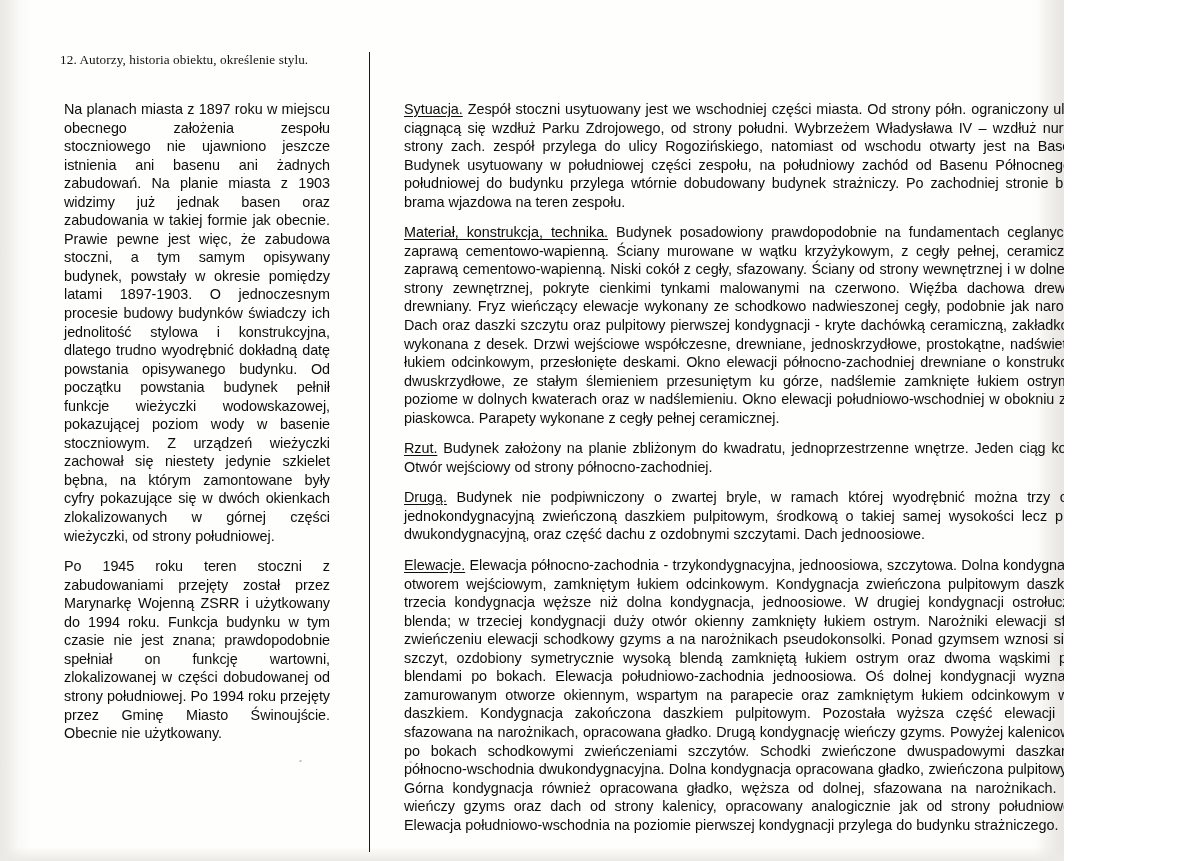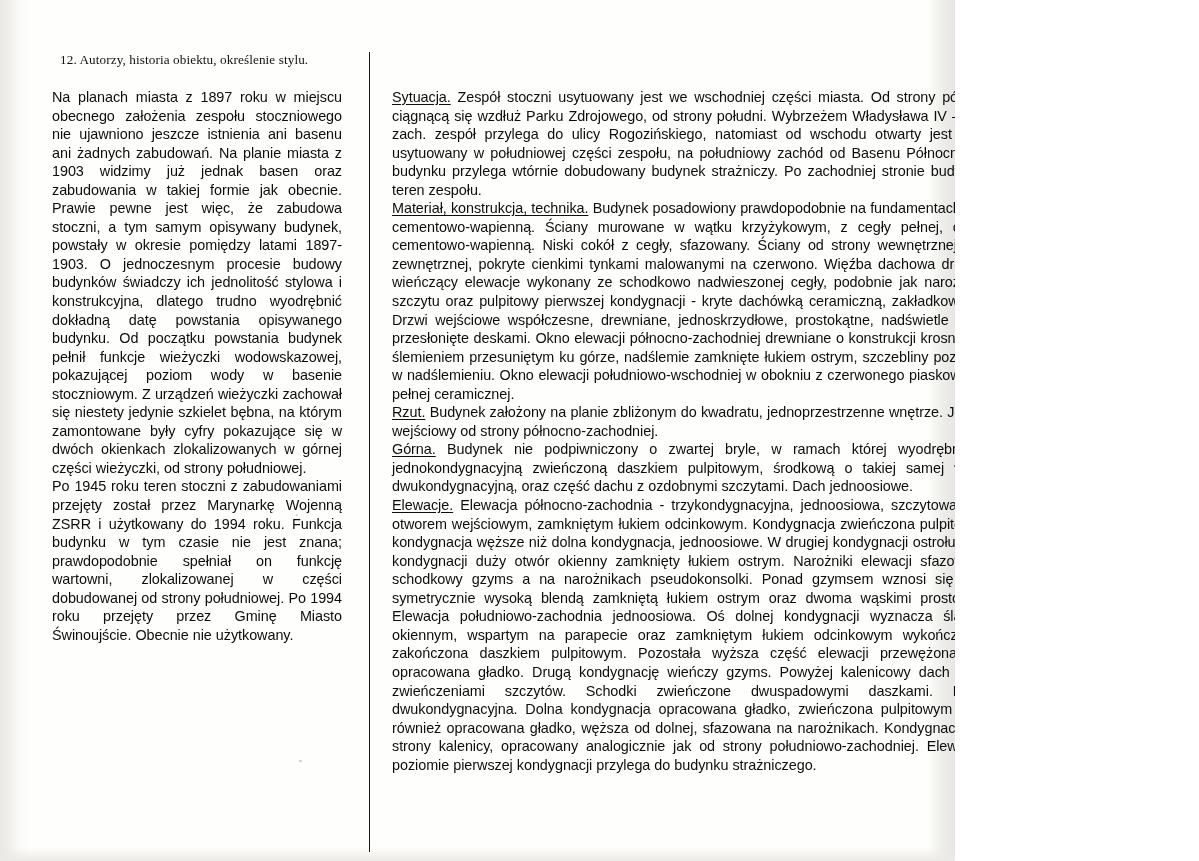--- a/index.html
+++ b/index.html
@@ -5,21 +5,21 @@
   html, body {
     margin: 0;
     padding: 0;
     background: #ffffff;
   }
   body {
     font-family: "Liberation Sans", sans-serif;
   }
   .page {
     position: relative;
-    width: 955px;
+    width: 1064px;
     height: 861px;
     background: #fdfdfb;
     overflow: hidden;
     box-sizing: border-box;
   }
   
   .paper-tint {
     position: absolute;
     inset: 0;
     background:
@@ -85,21 +85,21 @@
   }
   .col-left {
     left: 52px;
     width: 290px;
   }
   .col-right {
     left: 392px;
     width: 768px;
   }
   .col p {
-    margin: 0;
+    margin: 12px;
   }
   .col p.last-line-nojust {
     text-align-last: left;
   }
   .lead {
     font-weight: normal;
     text-decoration: underline;
     text-underline-offset: 1.5px;
   }
   
@@ -142,19 +142,19 @@
     <p>
       <span class="lead">Sytuacja.</span><span> Zespół stoczni usytuowany jest we wschodniej części miasta. Od strony półn. ograniczony ulicą Jachtową ciągnącą się wzdłuż Parku Zdrojowego, od strony południ. Wybrzeżem Władysława IV – wzdłuż nurtu Świny. Od strony zach. zespół przylega do ulicy Rogozińskiego, natomiast od wschodu otwarty jest na Basen Północny. Budynek usytuowany w południowej części zespołu, na południowy zachód od Basenu Północnego. Od strony południowej do budynku przylega wtórnie dobudowany budynek strażniczy. Po zachodniej stronie budynku stara brama wjazdowa na teren zespołu.</span>
     </p>
     <p>
       <span class="lead">Materiał, konstrukcja, technika.</span><span> Budynek posadowiony prawdopodobnie na fundamentach ceglanych, spojonych zaprawą cementowo-wapienną. Ściany murowane w wątku krzyżykowym, z cegły pełnej, ceramicznej, spojonej zaprawą cementowo-wapienną. Niski cokół z cegły, sfazowany. Ściany od strony wewnętrznej i w dolnej kondygnacji strony zewnętrznej, pokryte cienkimi tynkami malowanymi na czerwono. Więźba dachowa drewniana. Strop drewniany. Fryz wieńczący elewacje wykonany ze schodkowo nadwieszonej cegły, podobnie jak narożne konsolki. Dach oraz daszki szczytu oraz pulpitowy pierwszej kondygnacji - kryte dachówką ceramiczną, zakładkową. Podłoga wykonana z desek. Drzwi wejściowe współczesne, drewniane, jednoskrzydłowe, prostokątne, nadświetle zamknięte łukiem odcinkowym, przesłonięte deskami. Okno elewacji północno-zachodniej drewniane o konstrukcji krosnowej, dwuskrzydłowe, ze stałym ślemieniem przesuniętym ku górze, nadślemie zamknięte łukiem ostrym, szczebliny poziome w dolnych kwaterach oraz w nadślemieniu. Okno elewacji południowo-wschodniej w obokniu  z czerwonego piaskowca. Parapety wykonane z cegły pełnej ceramicznej.</span>
     </p>
     <p>
       <span class="lead">Rzut.</span><span> Budynek założony na planie zbliżonym do kwadratu, jednoprzestrzenne wnętrze. Jeden ciąg komunikacyjny. Otwór wejściowy od strony północno-zachodniej.</span>
     </p>
     <p>
-      <span class="lead">Górna.</span><span> Budynek nie podpiwniczony o zwartej bryle, w ramach której wyodrębnić można trzy części: dolną jednokondygnacyjną zwieńczoną daszkiem pulpitowym, środkową o takiej samej wysokości lecz przewężoną – dwukondygnacyjną, oraz część dachu z ozdobnymi szczytami.  Dach jednoosiowe.</span>
+      <span class="lead">Drugą.</span><span> Budynek nie podpiwniczony o zwartej bryle, w ramach której wyodrębnić można trzy części: dolną jednokondygnacyjną zwieńczoną daszkiem pulpitowym, środkową o takiej samej wysokości lecz przewężoną – dwukondygnacyjną, oraz część dachu z ozdobnymi szczytami.  Dach jednoosiowe.</span>
     </p>
     <p class="last-line-nojust">
       <span class="lead">Elewacje.</span><span> Elewacja północno-zachodnia - trzykondygnacyjna, jednoosiowa, szczytowa. Dolna kondygnacja przepruta otworem wejściowym, zamkniętym łukiem odcinkowym. Kondygnacja zwieńczona pulpitowym daszkiem. Druga i trzecia kondygnacja węższe niż dolna kondygnacja, jednoosiowe. W drugiej kondygnacji ostrołuczna, nieduża blenda; w trzeciej kondygnacji duży otwór okienny zamknięty łukiem ostrym. Narożniki elewacji sfazowane.  W zwieńczeniu elewacji schodkowy gzyms a na narożnikach pseudokonsolki. Ponad gzymsem wznosi się schodkowy szczyt, ozdobiony symetrycznie wysoką blendą zamkniętą łukiem ostrym oraz dwoma wąskimi prostokątnymi blendami po bokach.   Elewacja południowo-zachodnia jednoosiowa. Oś dolnej kondygnacji wyznacza ślad po zamurowanym otworze okiennym, wspartym na parapecie oraz zamkniętym łukiem odcinkowym wykończonym daszkiem. Kondygnacja zakończona daszkiem pulpitowym. Pozostała wyższa część elewacji przewężona, sfazowana na narożnikach, opracowana gładko. Drugą kondygnację wieńczy gzyms. Powyżej kalenicowy dach ujęty po bokach schodkowymi zwieńczeniami szczytów. Schodki zwieńczone dwuspadowymi daszkami. Elewacja północno-wschodnia dwukondygnacyjna.   Dolna kondygnacja opracowana gładko, zwieńczona pulpitowym daszkiem. Górna kondygnacja również opracowana gładko, węższa od dolnej, sfazowana na narożnikach. Kondygnację wieńczy gzyms oraz dach od strony kalenicy, opracowany analogicznie jak od strony południowo-zachodniej.  Elewacja południowo-wschodnia na poziomie pierwszej kondygnacji przylega do budynku strażniczego.</span>
     </p>
   </div>
 </div>
 
 </body></html>

